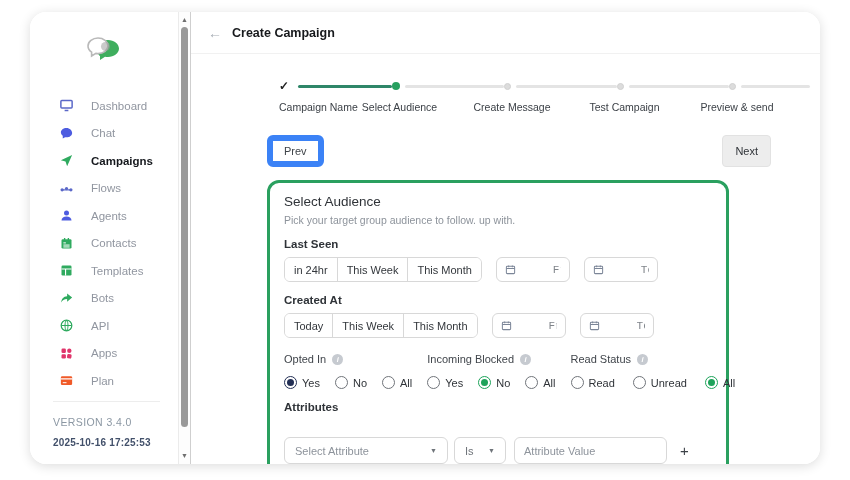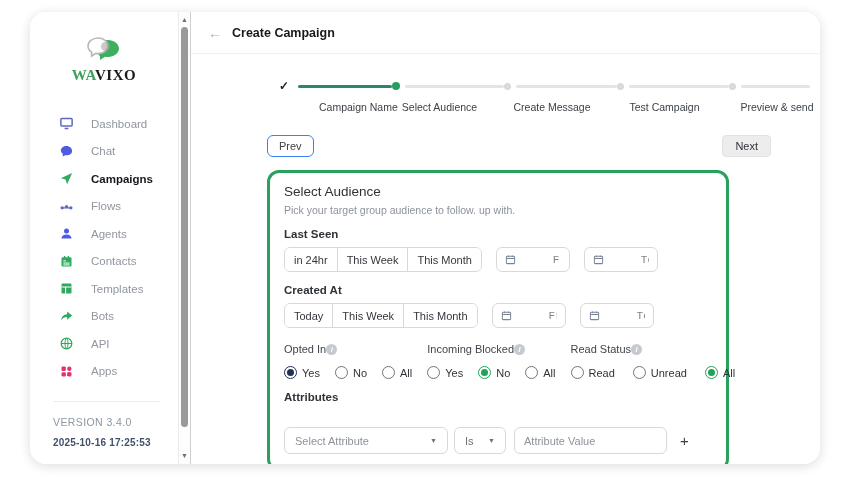--- a/index.html
+++ b/index.html
@@ -42,45 +42,45 @@
   .stepper { display:flex; margin:26px 10px 0 88px; }
   .step { flex:1; position:relative; height:34px; }
   .step:last-child { flex:.72; }
   .step-track { display:flex; align-items:center; height:12px; }
   .marker-check { font-size:12px; font-weight:bold; color:#222; margin-right:9px; line-height:1; }
   .sline { height:3px; flex:1; background:#e4e4e4; border-radius:2px; }
   .step.completed .sline { background:#2e8668; }
   .dot { border-radius:50%; margin-right:5px; flex:0 0 auto; }
   .step.active .dot { width:8px; height:8px; background:#27a05f; }
   .step.upcoming .dot { width:7px; height:7px; background:#dcdcdc; border:1px solid #d0d0d0; }
-  .step-label { position:absolute; top:21px; left:8px; transform:translateX(-50%); font-size:10.5px; color:#3c4147; white-space:nowrap;margin-left:40px; }
+  .step-label { position:absolute; top:21px; left:8px; transform:translateX(-50%); font-size:10.5px; color:#3c4147; white-space:nowrap; }
   .step:first-child .step-label { left:0; transform:none; }
 
   
   .nav-row { display:flex; justify-content:space-between; margin:21px 49px 0 76px; }
-  .btn-prev { background:#fff; border:1px solid #3b82f6; border-radius:6px; padding:4px 11px; font-size:11px; color:#3f4449; cursor:pointer; font-family:inherit; }
+  .btn-prev { background:#fff; border:6px solid #3b82f6; border-radius:6px; padding:4px 11px; font-size:11px; color:#3f4449; cursor:pointer; font-family:inherit; }
   .btn-next { background:#ededed; border:1px solid #e2e2e2; border-radius:4px; padding:4px 12px; font-size:11px; color:#2f3338; cursor:pointer; font-family:inherit; }
 
   
   .panel { margin:13px 0 0 76px; width:462px; border:3px solid #2aa05f; border-radius:12px; padding:11px 14px 14px; background:#fff; }
   .panel-title { font-size:13.5px; color:#2f3338; }
   .panel-subtitle { font-size:10.5px; color:#8d939b; margin-top:5px; }
   .field-label { font-size:11.5px; font-weight:bold; color:#2f3338; margin-top:12px; }
   .date-row { display:flex; align-items:center; margin-top:7px; }
   .seg-group { display:flex; border:1px solid #d8d8d8; border-radius:6px; overflow:hidden; height:25px; }
   .seg-btn { padding:0 9px; font-size:11px; color:#33373c; background:#fff; border:none; border-left:1px solid #d8d8d8; cursor:pointer; font-family:inherit; }
   .seg-btn:first-child { border-left:none; }
   .date-input { display:flex; align-items:center; gap:6px; border:1px solid #d8d8d8; border-radius:6px; height:25px; padding:0 8px; margin-left:14px; width:74px; background:#fff; }
   .date-input input { border:none; outline:none; width:100%; font-size:11px; color:#565b61; font-family:Liberation Mono, monospace; background:transparent;margin-left:31px; }
   .date-input input::placeholder { color:#80858b; }
   .cal-icon svg { display:block; }
 
   .radio-row { display:flex; margin-top:15px; }
   .radio-group.g1 { width:171px; } .radio-group.g2 { width:160px; } .radio-group.g3 { flex:1; }
-  .group-label { font-size:11px; color:#40454b; display:flex; align-items:center; }
+  .group-label { font-size:11px; color:#40454b; display:flex; align-items:center; gap:6px; }
   .info-badge { width:11px; height:11px; border-radius:50%; background:#c6cad0; color:#fff; font-size:7.5px;
                 display:inline-flex; align-items:center; justify-content:center; font-weight:bold; font-style:italic; cursor:pointer; }
   .radio-options { display:flex; align-items:flex-end; margin-top:11px; }
   .radio-option { display:flex; align-items:center; gap:5px; font-size:11px; color:#2f3338; margin-right:15px; cursor:pointer; }
   .g3 .radio-option { margin-right:18px; }
   .radio { width:13px; height:13px; border-radius:50%; border:1.5px solid #70747a; background:#fff; position:relative; flex:0 0 13px; }
   .radio.checked-navy { border-color:#232f55; }
   .radio.checked-navy::after { content:""; position:absolute; inset:2px; border-radius:50%; background:#232f55; }
   .radio.checked-green { border-color:#1ea35a; }
   .radio.checked-green::after { content:""; position:absolute; inset:2px; border-radius:50%; background:#1ea35a; }
@@ -105,21 +105,20 @@
 
 <div class="card">
 
   <div class="sidebar">
     <div class="logo">
       <svg class="logo-bubbles" width="46" height="30" viewBox="0 0 46 30">
         <path d="M27 4c6 0 11 4 11 8.6 0 4.7-5 8.4-11 8.4-1 0-2-.1-3-.3L19 24v-3.8c-2-1.6-3-3.9-3-6.6C16 8 21 4 27 4z" fill="#3fae5e"></path>
         <path d="M17 2C11.5 2 7 5.6 7 10c0 2.5 1.4 4.7 3.6 6.2V20l4.3-2.6c.7.1 1.4.2 2.1.2 5.5 0 10-3.6 10-7.8S22.5 2 17 2z" fill="#ffffff" stroke="#b9b9b9" stroke-width="1.6"></path>
         <circle cx="24.5" cy="10.5" r="4.5" fill="#9e9e9e" opacity=".55"></circle>
       </svg>
-      <div class="logo-text"><span class="logo-wa">WA</span><span class="logo-vixo">VIXO</span></div>
     </div>
 
     <div class="nav-items">
       <div class="nav-item">
         <span class="nav-icon c-indigo">
           <svg viewBox="0 0 24 24" fill="none" stroke="currentColor" stroke-width="2.4">
               <rect x="3" y="4" width="18" height="12" rx="1.5"></rect>
               <path d="M9 20h6"></path>
             </svg>
         </span>
@@ -201,20 +200,30 @@
       <div class="nav-item">
         <span class="nav-icon c-red">
           <svg viewBox="0 0 24 24" fill="currentColor">
               <rect x="4" y="4" width="7" height="7" rx="2"></rect>
               <rect x="13" y="4" width="7" height="7" rx="3.5"></rect>
               <rect x="4" y="13" width="7" height="7" rx="2"></rect>
               <rect x="13" y="13" width="7" height="7" rx="2" transform="rotate(8 16.5 16.5)"></rect>
             </svg>
         </span>
         <span>Apps</span>
+      </div>
+      <div class="nav-item">
+        <span class="nav-icon c-orange">
+          <svg viewBox="0 0 24 24" fill="currentColor">
+              <rect x="3" y="5" width="18" height="14" rx="2"></rect>
+              <path d="M3 9.5h18" stroke="#fff" stroke-width="2"></path>
+              <path d="M6 15.5h6" stroke="#fff" stroke-width="1.6"></path>
+            </svg>
+        </span>
+        <span>Plan</span>
       </div>
     </div>
 
     <div class="sidebar-footer">
       <div class="side-divider"></div>
       <div class="version">VERSION 3.4.0</div>
       <div class="timestamp">2025-10-16 17:25:53</div>
     </div>
   </div>
 

